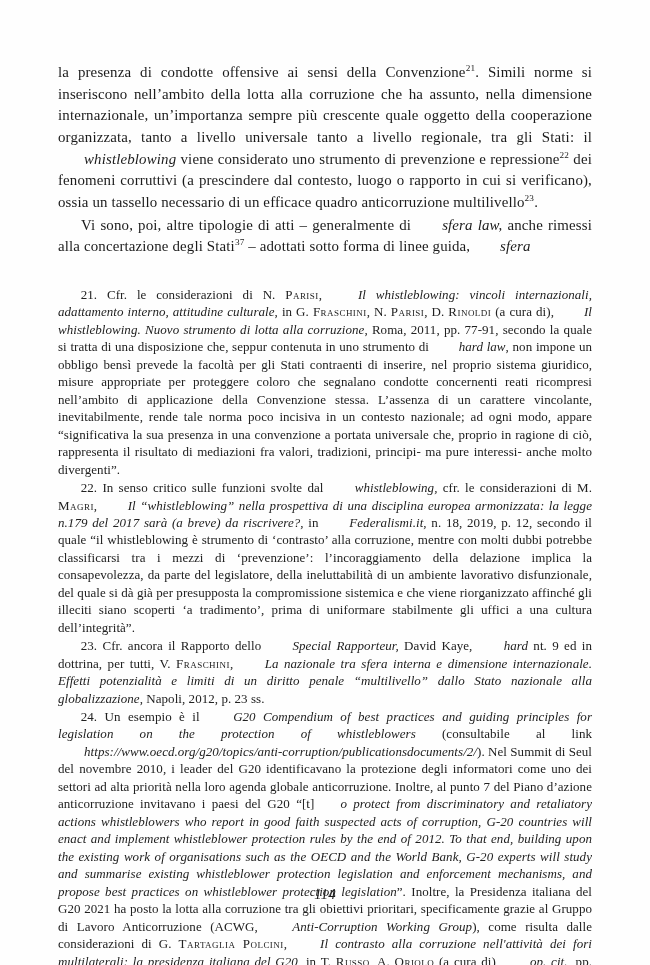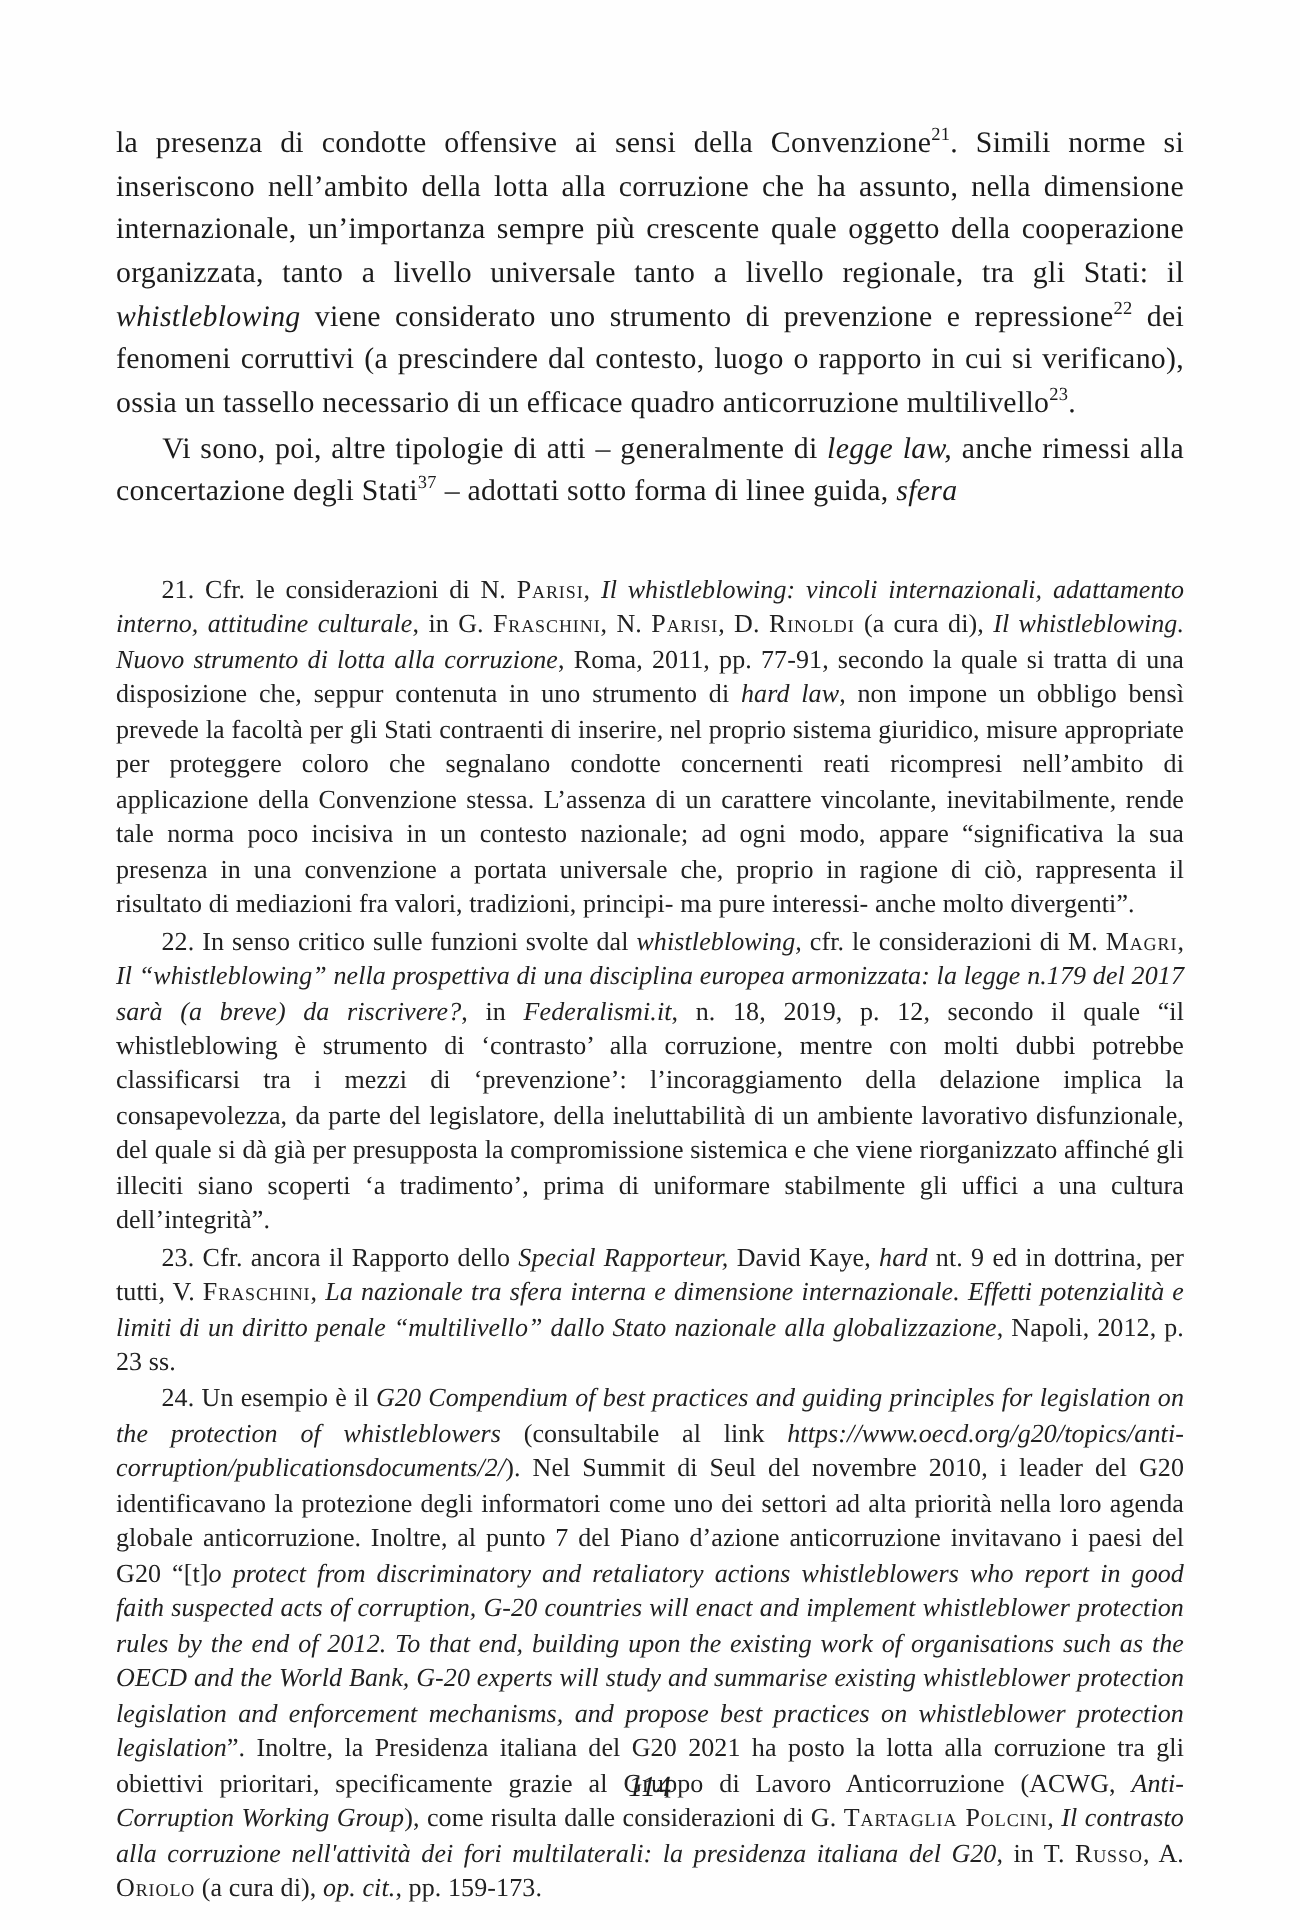--- a/index.html
+++ b/index.html
@@ -48,21 +48,21 @@
     text-align: justify;
     text-justify: inter-word;
     color: #212121;
     letter-spacing: 0.004em;
   }
   .footnotes p {
     margin: 0 0 0.06em 0;
     text-indent: 1.75em;
   }
   
-  i, .it { font-style: italic; }
+  i, .it { font-style: italic; margin-left: 26px; }
   .sc {
     font-variant: small-caps;
     font-style: normal;
     letter-spacing: 0.035em;
   }
   sup {
     font-size: 0.62em;
     vertical-align: super;
     line-height: 0;
   }
@@ -81,21 +81,21 @@
 </style>
 </head>
 <body>
 
 <div class="page">
 
   <div class="body-block">
 
     <p>la presenza di condotte offensive ai sensi della Convenzione<sup>21</sup>. Simili norme si inseriscono nell’ambito della lotta alla corruzione che ha assunto, nella dimensione internazionale, un’importanza sempre più crescente quale oggetto della cooperazione organizzata, tanto a livello universale tanto a livello regionale, tra gli Stati: il <i>whistleblowing</i> viene considerato uno strumento di prevenzione e repressione<sup>22</sup> dei fenomeni corruttivi (a prescindere dal contesto, luogo o rapporto in cui si verificano), ossia un tassello necessario di un efficace quadro anticorruzione multilivello<sup>23</sup>.</p>
 
-    <p class="indented">Vi sono, poi, altre tipologie di atti – generalmente di <i>legge law,</i> anche rimessi alla concertazione degli Stati<sup>37</sup> – adottati sotto forma di linee guida, <i>sfera</i></p>
+    <p class="indented">Vi sono, poi, altre tipologie di atti – generalmente di <i>sfera law,</i> anche rimessi alla concertazione degli Stati<sup>37</sup> – adottati sotto forma di linee guida, <i>sfera</i></p>
 
   </div>
 
   <div class="footnotes">
 
     <p>21. Cfr. le considerazioni di N. <span class="sc">Parisi</span>, <i>Il whistleblowing: vincoli internazionali, adattamento interno, attitudine culturale</i>, in G. <span class="sc">Fraschini</span>, N. <span class="sc">Parisi</span>, D. <span class="sc">Rinoldi</span> (a cura di), <i>Il whistleblowing. Nuovo strumento di lotta alla corruzione</i>, Roma, 2011, pp. 77-91, secondo la quale si tratta di una disposizione che, seppur contenuta in uno strumento di <i>hard law</i>, non impone un obbligo bensì prevede la facoltà per gli Stati contraenti di inserire, nel proprio sistema giuridico, misure appropriate per proteggere coloro che segnalano condotte concernenti reati ricompresi nell’ambito di applicazione della Convenzione stessa. L’assenza di un carattere vincolante, inevitabilmente, rende tale norma poco incisiva in un contesto nazionale; ad ogni modo, appare “significativa la sua presenza in una convenzione a portata universale che, proprio in ragione di ciò, rappresenta il risultato di mediazioni fra valori, tradizioni, principi- ma pure interessi- anche molto divergenti”.</p>
 
     <p>22. In senso critico sulle funzioni svolte dal <i>whistleblowing,</i> cfr. le considerazioni di M. <span class="sc">Magri</span>, <i>Il “whistleblowing” nella prospettiva di una disciplina europea armonizzata: la legge n.179 del 2017 sarà (a breve) da riscrivere?</i>, in <i>Federalismi.it</i>, n. 18, 2019, p. 12, secondo il quale “il whistleblowing è strumento di ‘contrasto’ alla corruzione, mentre con molti dubbi potrebbe classificarsi tra i mezzi di ‘prevenzione’: l’incoraggiamento della delazione implica la consapevolezza, da parte del legislatore, della ineluttabilità di un ambiente lavorativo disfunzionale, del quale si dà già per presupposta la compromissione sistemica e che viene riorganizzato affinché gli illeciti siano scoperti ‘a tradimento’, prima di uniformare stabilmente gli uffici a una cultura dell’integrità”.</p>
 
     <p>23. Cfr. ancora il Rapporto dello <i>Special Rapporteur,</i> David Kaye, <i>hard</i> nt. 9 ed in dottrina, per tutti, V. <span class="sc">Fraschini</span>, <i>La nazionale tra sfera interna e dimensione internazionale. Effetti potenzialità e limiti di un diritto penale “multilivello” dallo Stato nazionale alla globalizzazione</i>, Napoli, 2012, p. 23 ss.</p>

